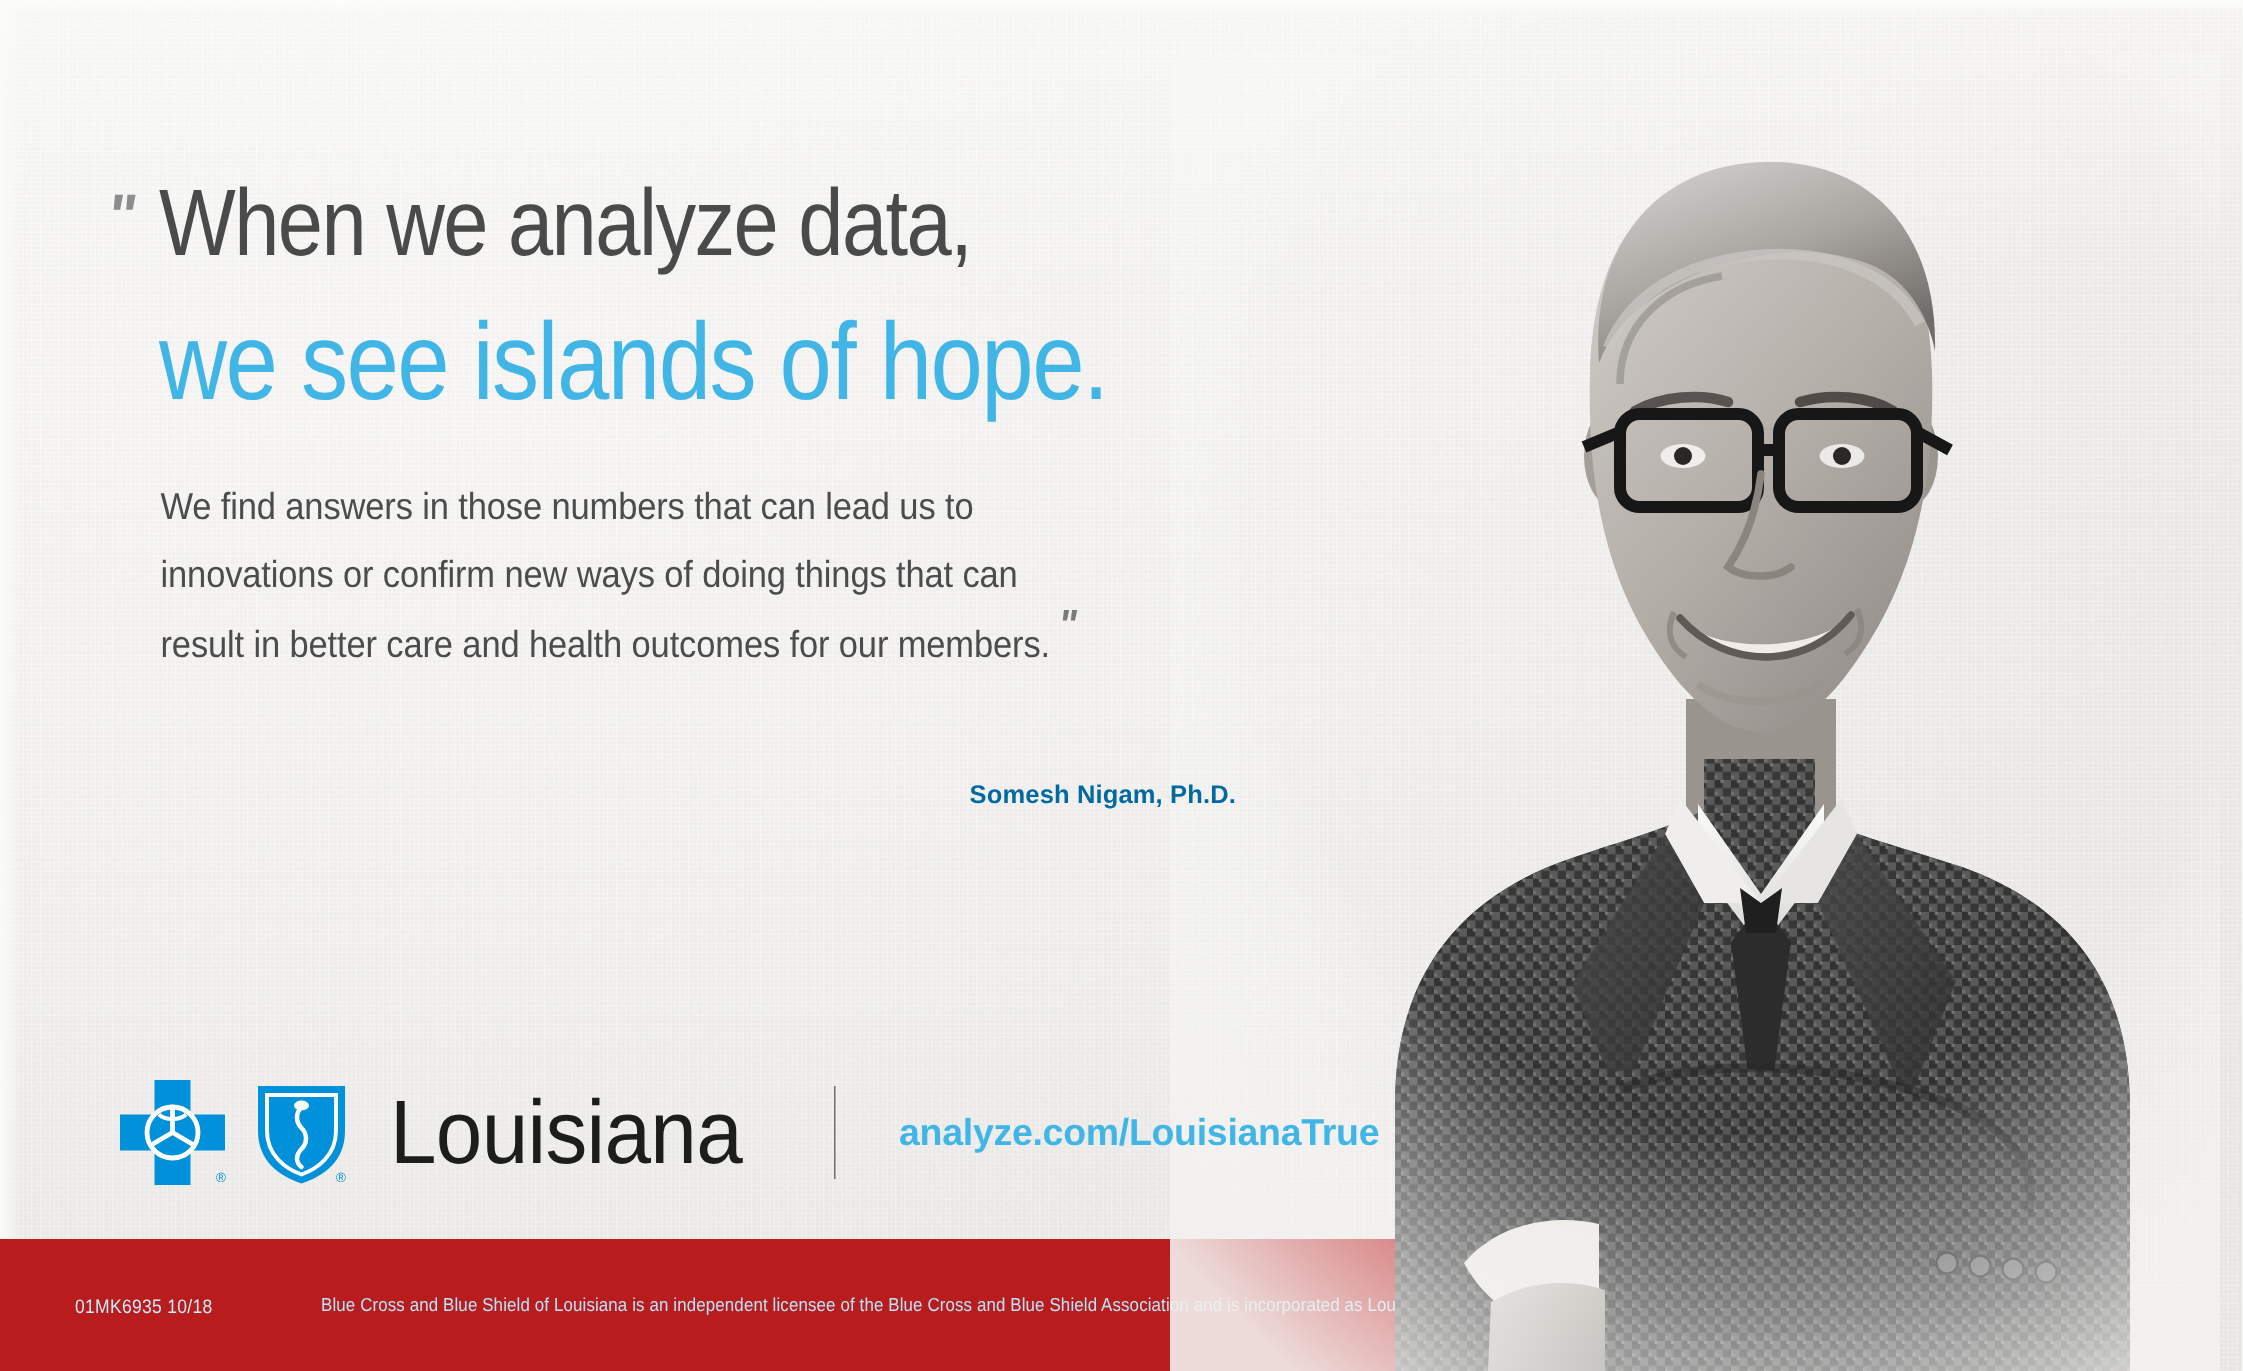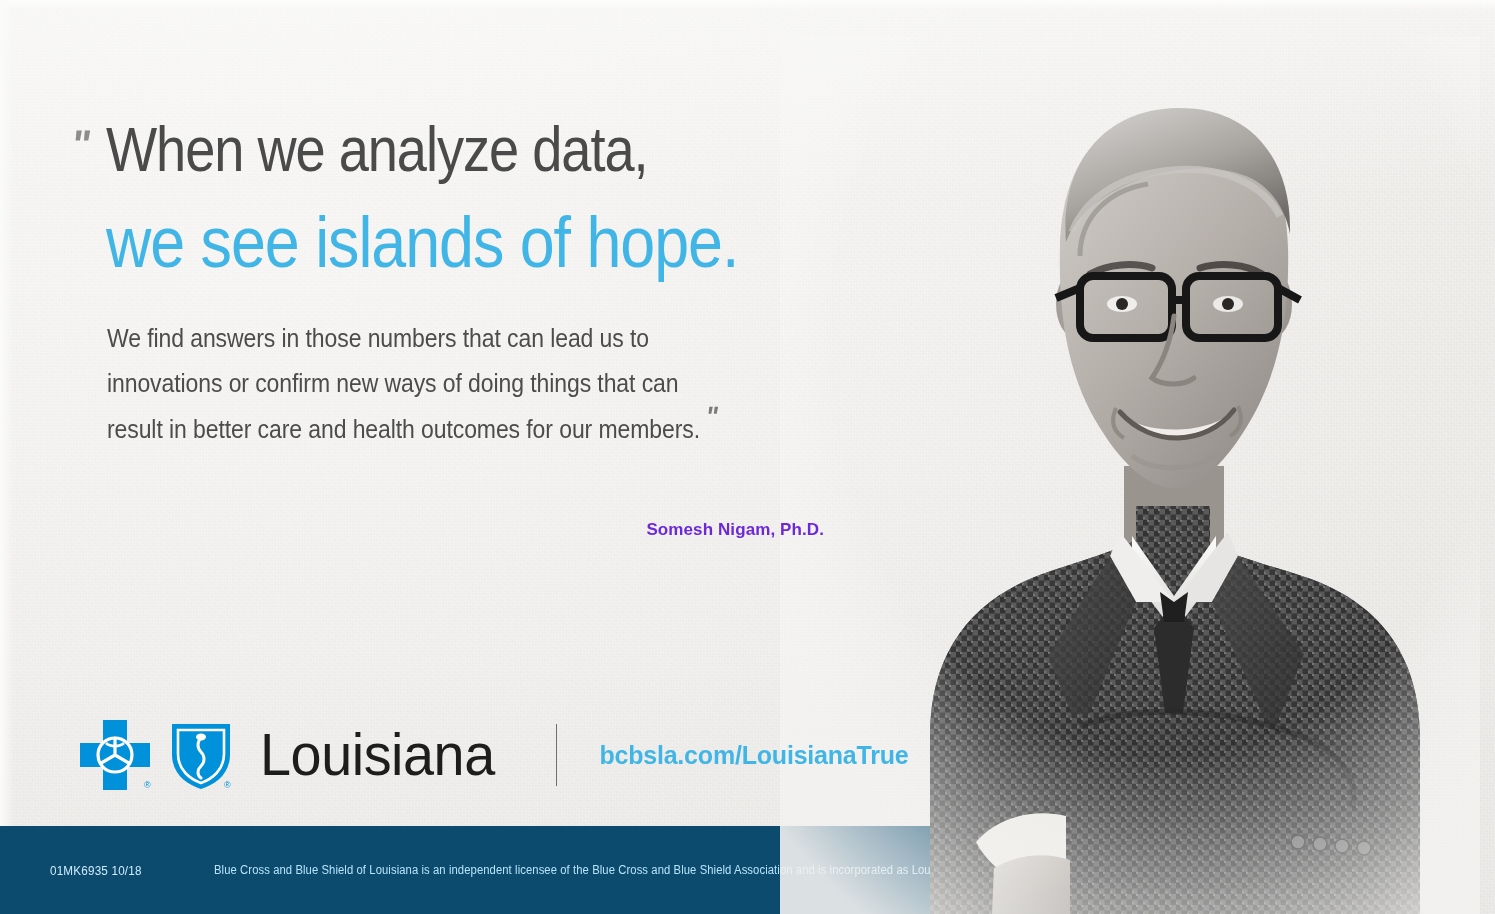--- a/index.html
+++ b/index.html
@@ -139,21 +139,21 @@
     left: 300px;
     top: 520px;
     width: 524px;
     text-align: right;
     z-index: 4;
   }
   .attrib-name {
     font-family: "Liberation Sans", sans-serif;
     font-size: 17px;
     font-weight: 700;
-    color: #6d28d9;
+    color: #0369a1;
     letter-spacing: 0.1px;
     line-height: 1.2;
   }
   .attrib-title {
     margin-top: 7px;
     font-family: "Liberation Sans", sans-serif;
     font-size: 17px;
     font-style: italic;
     color: #545454;
     letter-spacing: 0.1px;
@@ -202,21 +202,21 @@
     letter-spacing: -0.2px;
   }
 
   
   .footer-bar {
     position: absolute;
     left: 0;
     top: 826px;
     width: 1210px;
     height: 88px;
-    background: #0c4a6e;
+    background: #b91c1c;
     z-index: 2;
   }
   .footer-inner {
     position: absolute;
     left: 50px;
     top: 0;
     height: 88px;
     display: flex;
     align-items: center;
   }
@@ -412,21 +412,21 @@
     <svg class="mark-shield" width="74" height="74" viewBox="0 0 74 74">
       <path d="M8,6 H66 V36 C66,56 52,66 37,71 C22,66 8,56 8,36 Z" fill="#0091da"></path>
       <path d="M14,12 H60 V36 C60,52 48,61 37,65 C26,61 14,52 14,36 Z" fill="none" stroke="#ffffff" stroke-width="2.6"></path>
       <path d="M37,20 C33,24 33,30 37,34 C41,38 41,44 37,48 C33,52 33,57 37,60" fill="none" stroke="#ffffff" stroke-width="3" stroke-linecap="round"></path>
       <ellipse cx="37" cy="19" rx="5" ry="3.4" fill="#ffffff"></ellipse>
       <text x="60" y="70" font-family="'Liberation Sans', sans-serif" font-size="9" fill="#0091da">®</text>
     </svg>
 
     <div class="brand-word">Louisiana</div>
     <div class="brand-divider"></div>
-    <div class="brand-url">bcbsla.com/LouisianaTrue</div>
+    <div class="brand-url">analyze.com/LouisianaTrue</div>
   </div>
 
   <div class="footer-bar">
     <div class="footer-inner">
       <span class="footer-code">01MK6935 10/18</span>
       <span class="footer-legal">Blue Cross and Blue Shield of Louisiana is an independent licensee of the Blue Cross and Blue Shield Association and is incorporated as Louisiana Health Service &amp; Indemnity Company.</span>
     </div>
   </div>
 
 </div>

